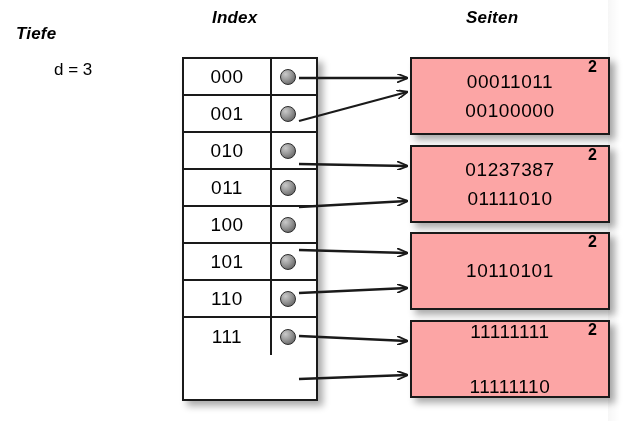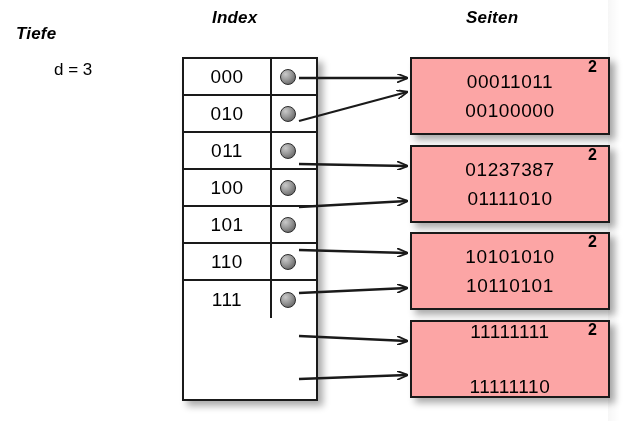--- a/index.html
+++ b/index.html
@@ -154,20 +154,26 @@
 
   <div id="directory">
 
     <div class="dir-row">
       <div class="dir-key">000</div>
       <div class="dir-ptr">
         <span class="ptr-dot"></span>
       </div>
     </div>
 
+    <div class="dir-row">
+      <div class="dir-key">001</div>
+      <div class="dir-ptr">
+        <span class="ptr-dot"></span>
+      </div>
+    </div>
 
     <div class="dir-row">
       <div class="dir-key">010</div>
       <div class="dir-ptr">
         <span class="ptr-dot"></span>
       </div>
     </div>
 
     <div class="dir-row">
       <div class="dir-key">011</div>
@@ -212,21 +218,20 @@
   </div>
   <div class="page-depth" style="top:58px;">2</div>
 
   <div class="page-box" style="top:145px;">
     <div class="page-line">01237387</div>
     <div class="page-line">01111010</div>
   </div>
   <div class="page-depth" style="top:146px;">2</div>
 
   <div class="page-box" style="top:232px;">
-    <div class="page-line">10101010</div>
     <div class="page-line">10110101</div>
   </div>
   <div class="page-depth" style="top:233px;">2</div>
 
   <div class="page-box" style="top:320px;gap:25px;">
     <div class="page-line">11111111</div>
     <div class="page-line">11111110</div>
   </div>
   <div class="page-depth" style="top:321px;">2</div>
 

